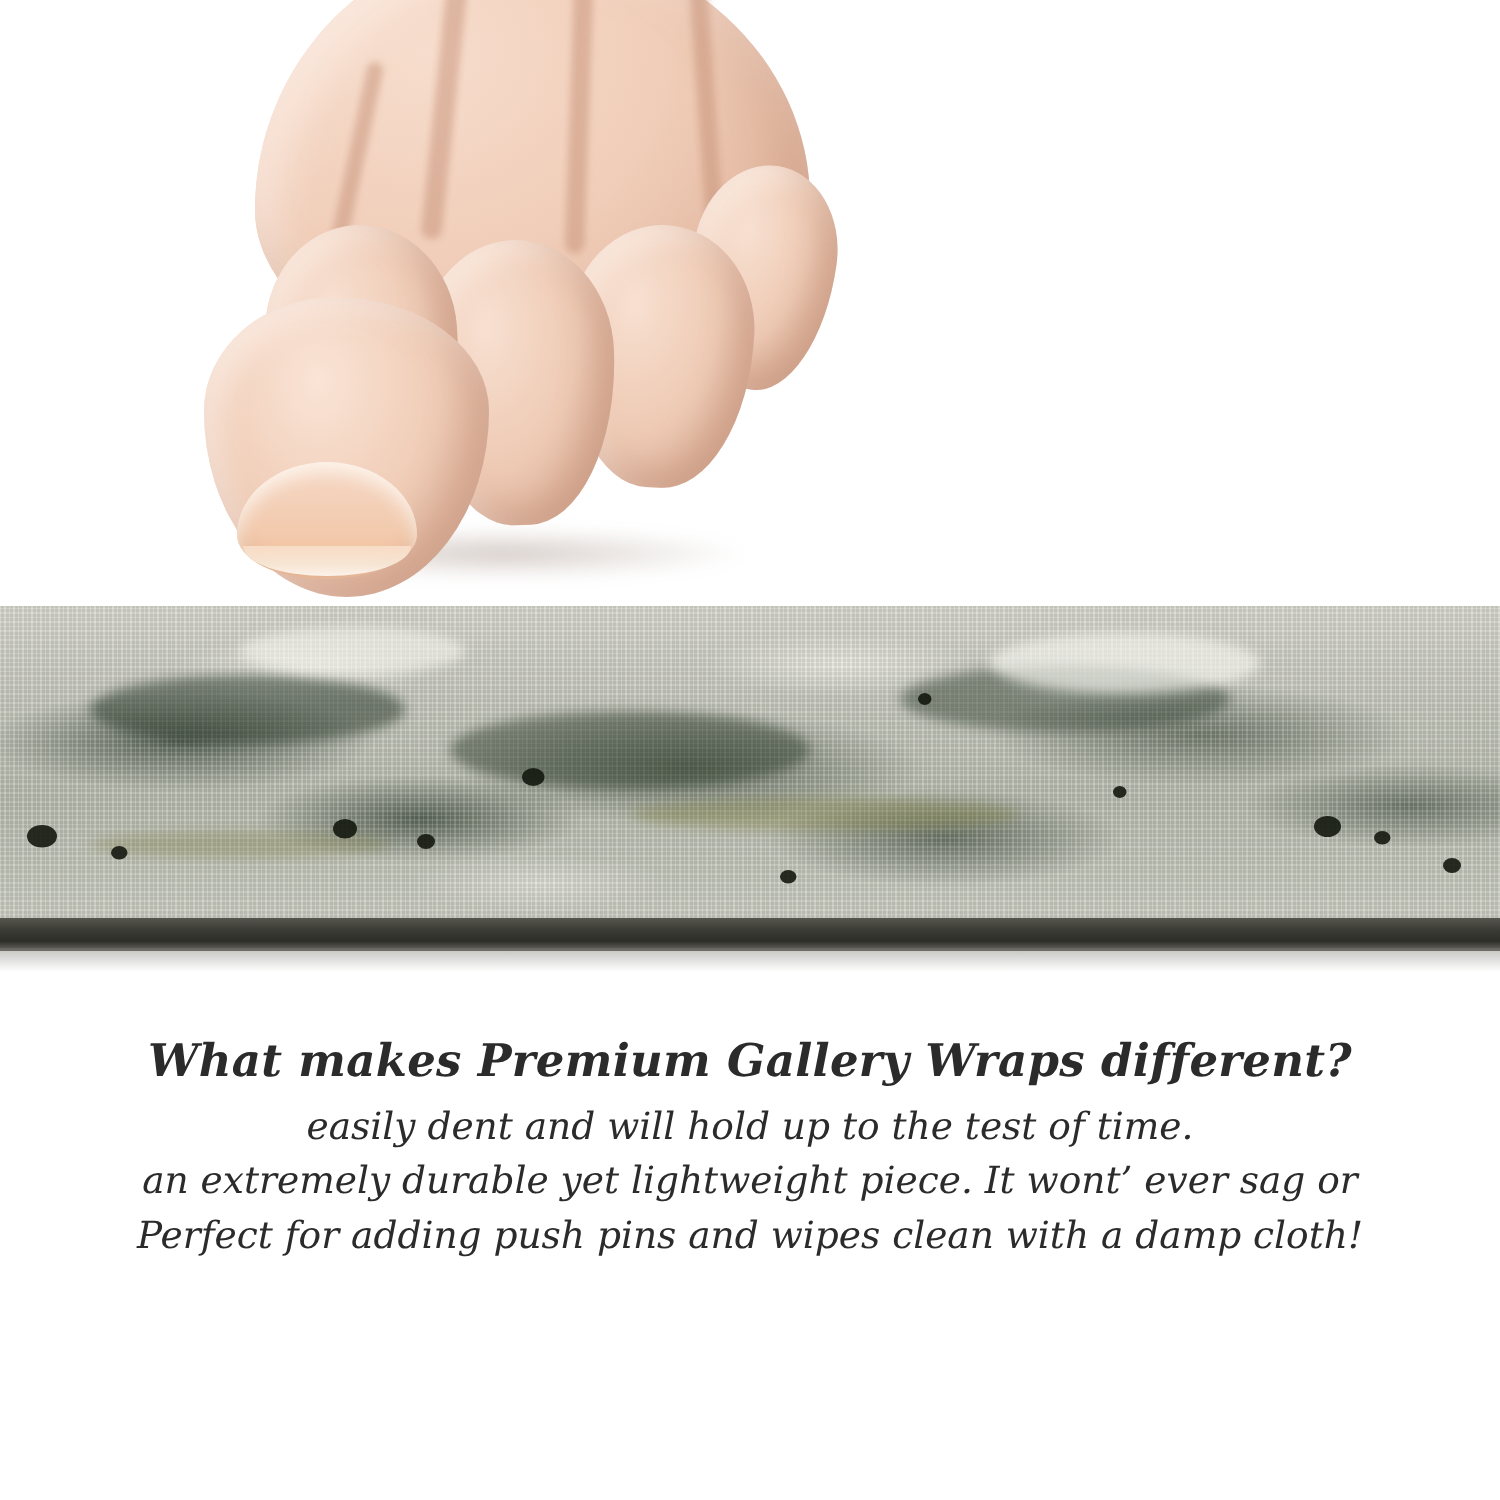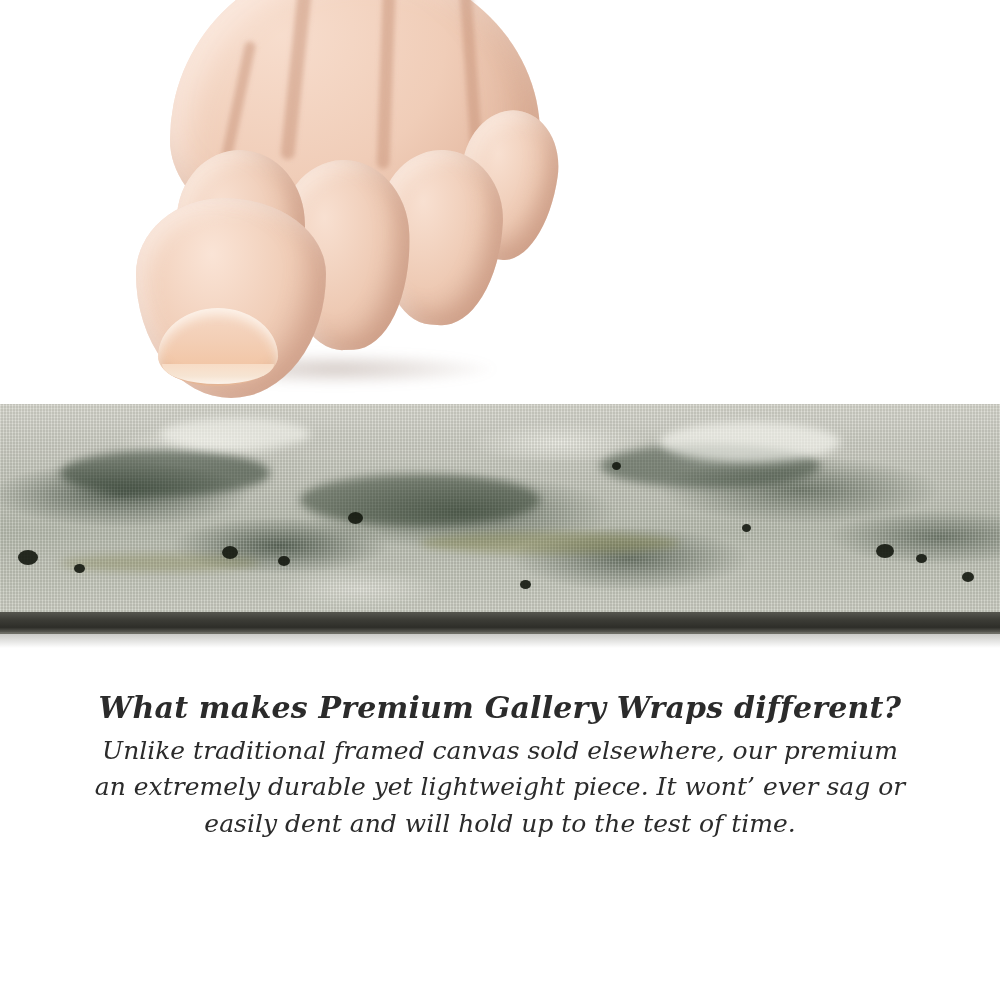--- a/index.html
+++ b/index.html
@@ -254,19 +254,19 @@
       <div class="speck" style="left:612px; top:58px; width:9px; height:8px;"></div>
     </div>
 
     <div class="strip-edge"></div>
     <div class="strip-edge-shadow"></div>
   </div>
 
   <div class="caption">
     <h2>What makes Premium Gallery Wraps different?</h2>
     <p>
-      <span class="line">Unlike traditional framed canvas sold elsewhere, our premium</span>
+      <span class="line">easily dent and will hold up to the test of time.</span>
       <span class="line">an extremely durable yet lightweight piece. It wont’ ever sag or</span>
-      <span class="line">easily dent and will hold up to the test of time.</span>
+      <span class="line">Perfect for adding push pins and wipes clean with a damp cloth!</span>
     </p>
   </div>
 
 </div>
 
 </body></html>

